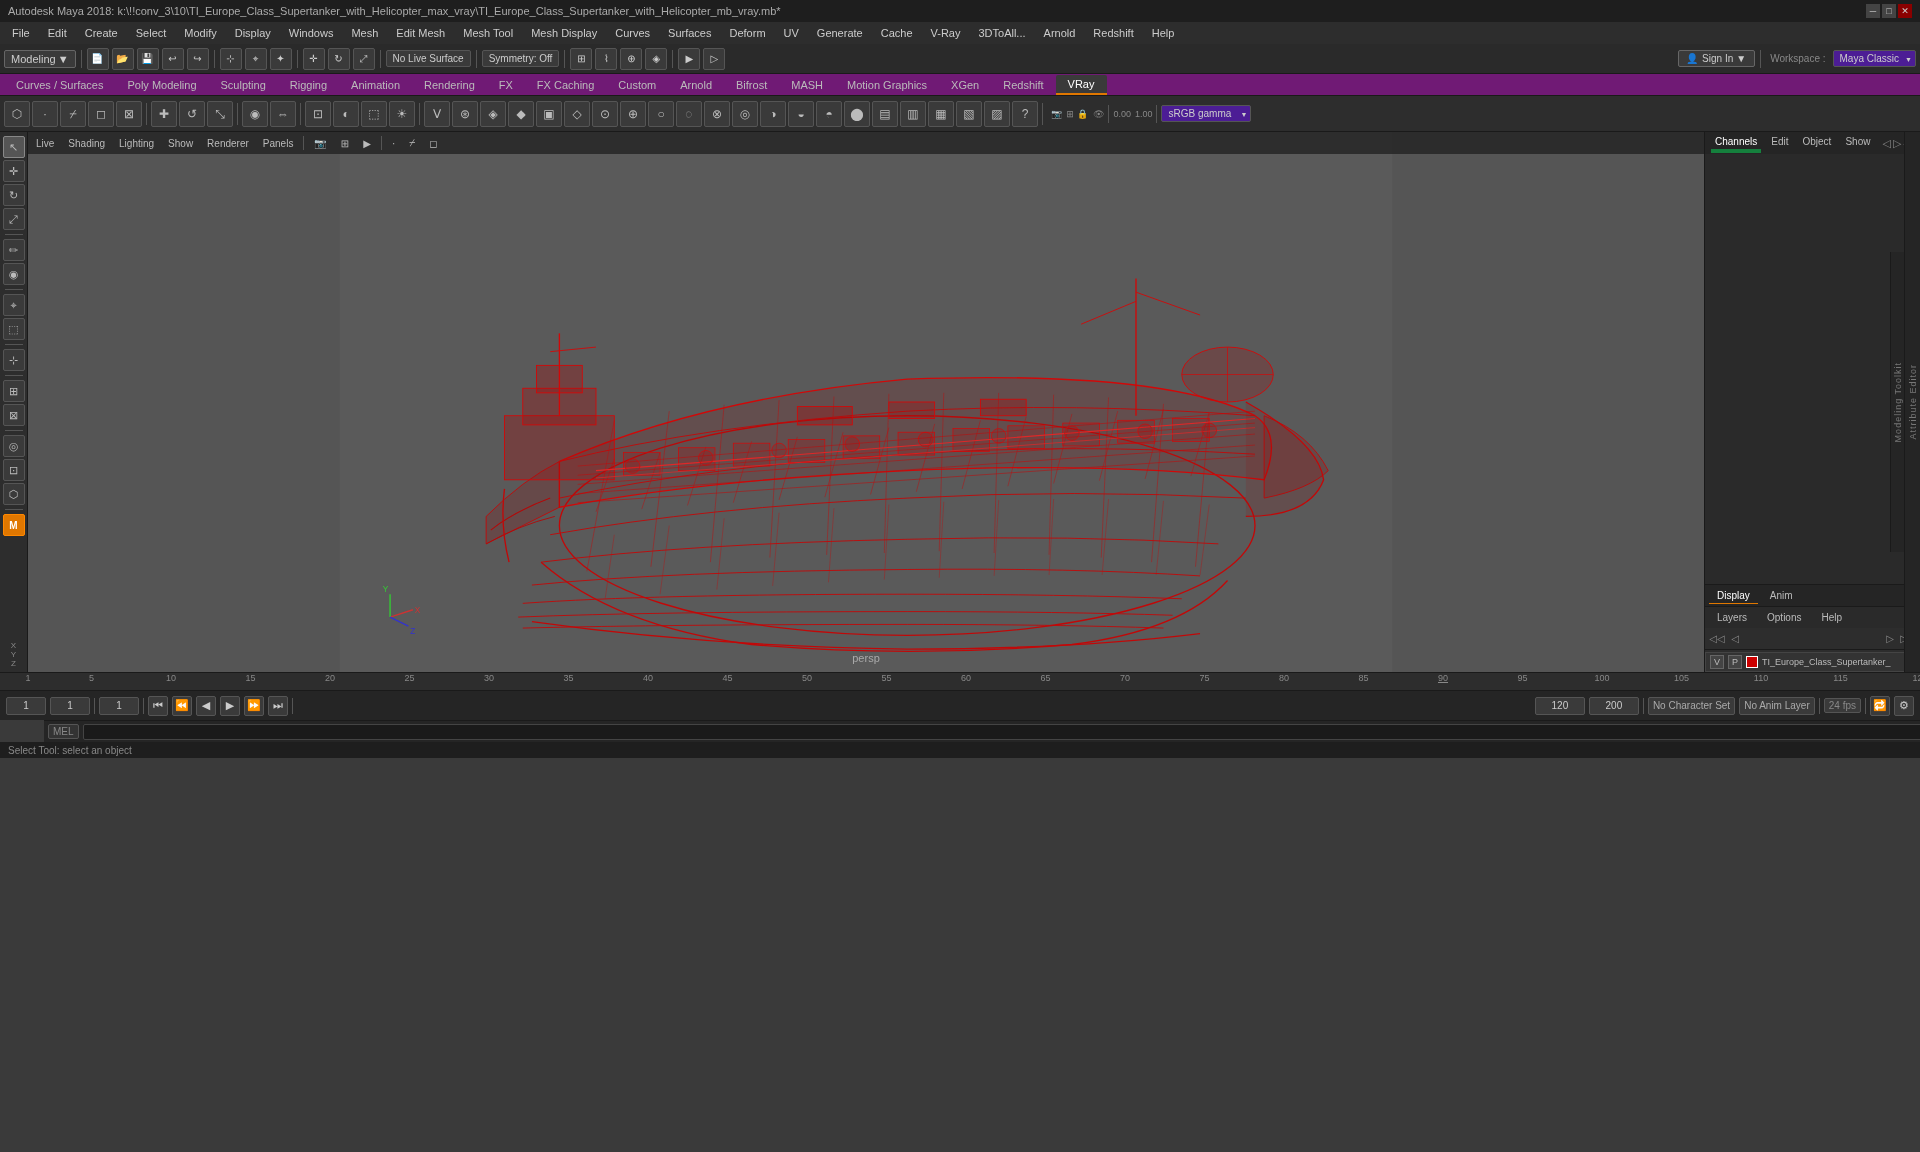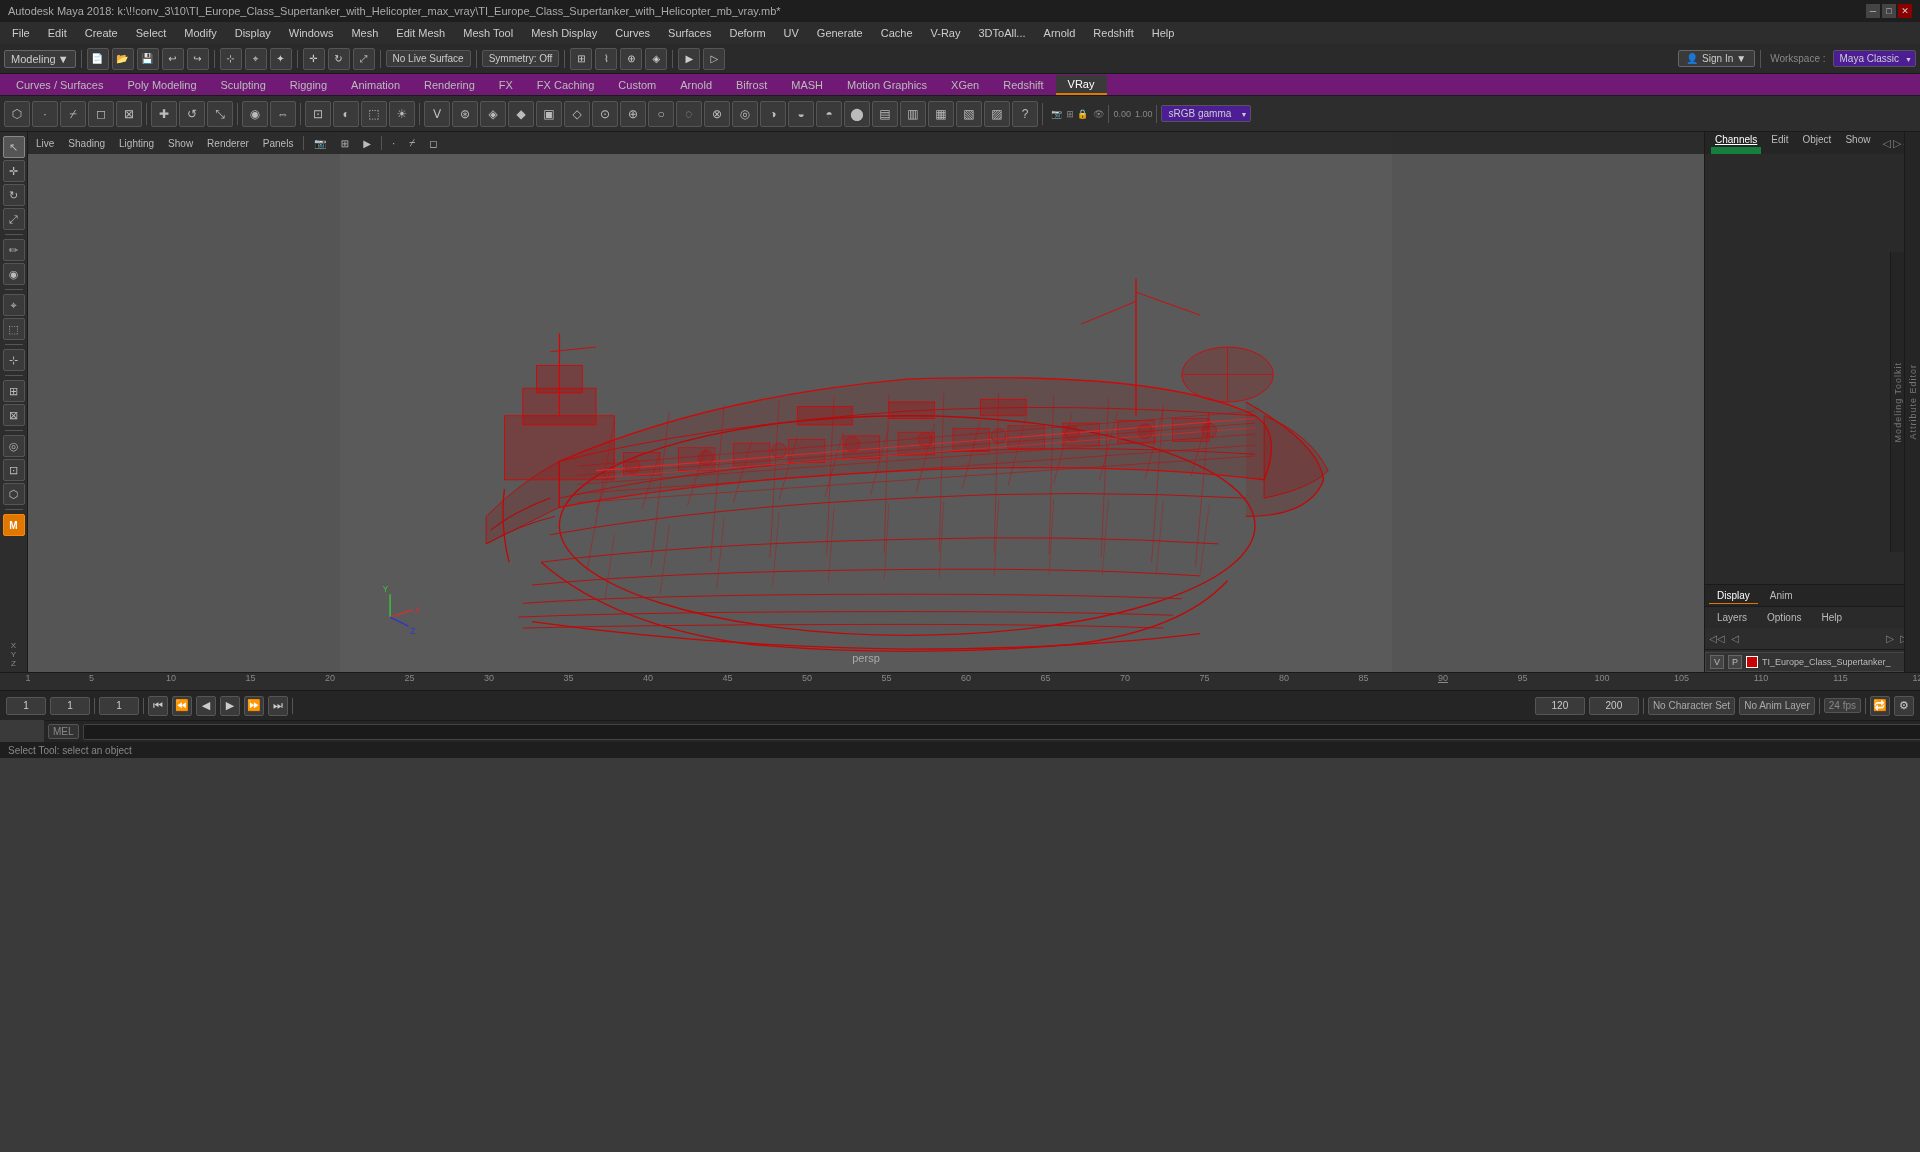--- a/index.html
+++ b/index.html
@@ -262,21 +262,21 @@
       gap: 8px;
       justify-content: space-between;
     }
     .ch-tabs { display: flex; gap: 6px; }
     .ch-tab {
       font-size: 10px;
       color: #bbb;
       cursor: pointer;
       padding: 2px 4px;
     }
-    .ch-tab.active { color: #fff; border-bottom: 7px solid #15803d; text-decoration: underline; }
+    .ch-tab.active { color: #fff; border-bottom: 4px solid #15803d; }
     .ch-icons { display: flex; gap: 2px; }
     .ch-icon { font-size: 11px; color: #888; cursor: pointer; }
 
     #channel-body { flex: 1; background: #2a2a2a; padding: 2px; }
 
     #layer-row {
       display: flex;
       align-items: center;
       padding: 2px 4px;
       gap: 4px;

